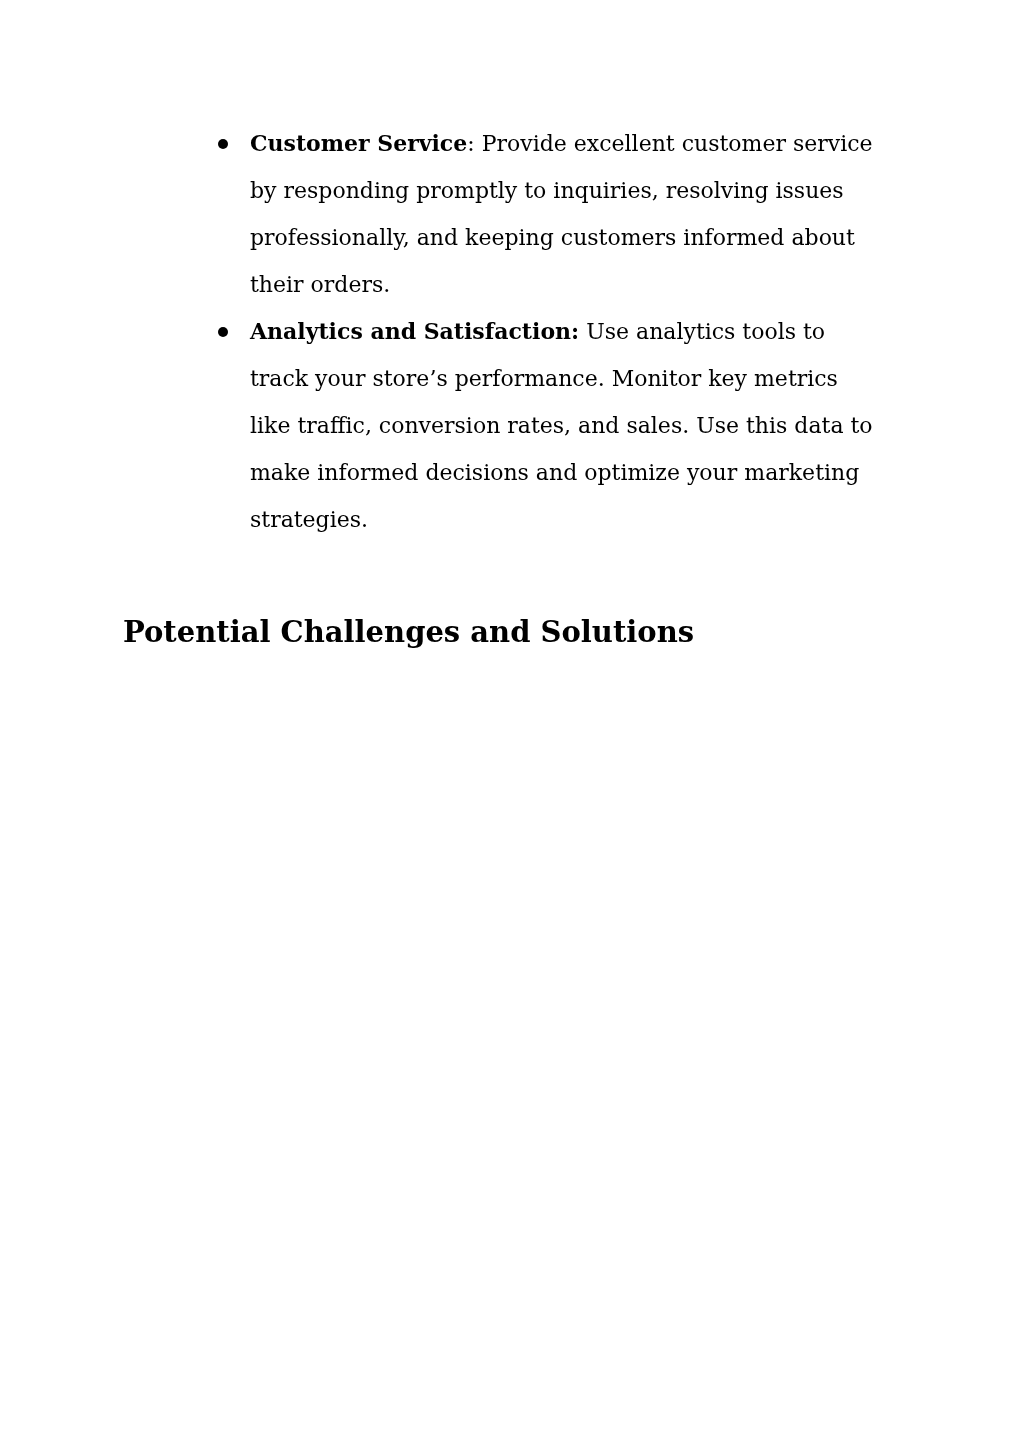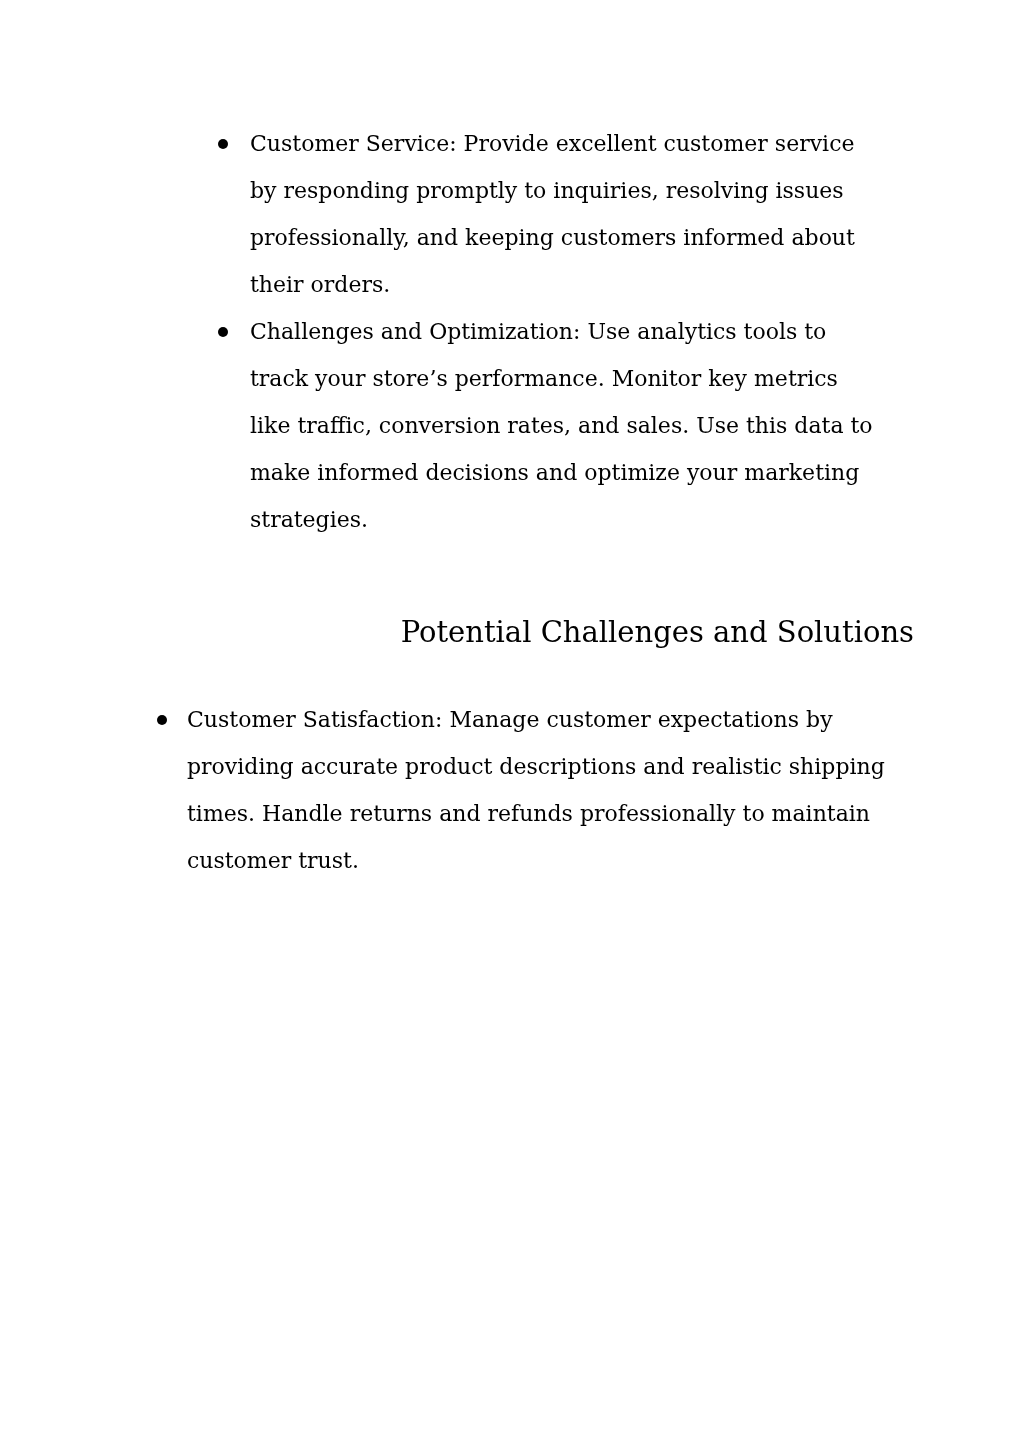--- a/index.html
+++ b/index.html
@@ -25,58 +25,53 @@
     position: relative;
   }
   .list .bullet {
     position: absolute;
     width: 10px;
     height: 10px;
     border-radius: 50%;
     background: #000000;
     top: 19px;
   }
-  .list .term { font-weight: normal; }
+  .list .term { font-weight: bold; }
   
   .list-tips { max-width: 752px; }
   .list-tips li { padding-left: 127px; }
   .list-tips .bullet { left: 95px; }
   
   .list-challenges { max-width: 768px; }
   .list-challenges li { padding-left: 64px; }
   .list-challenges .bullet { left: 34px; }
   .section-heading {
     font-size: 29px;
     line-height: 44px;
-    font-weight: normal;
+    font-weight: bold;
     margin-top: 67px;
     margin-bottom: 42px;
-    text-align: right;
   }
 </style>
 </head>
 <body>
 
 <div class="page">
   <div class="content">
 
     <ul class="list list-tips">
       <li>
         <span class="bullet"></span>
         <span class="term">Customer Service</span><span>: Provide excellent customer service by responding promptly to inquiries, resolving issues professionally, and keeping customers informed about their orders.</span>
       </li>
       <li>
         <span class="bullet"></span>
-        <span class="term">Challenges and Optimization:</span><span> Use analytics tools to track your store’s performance. Monitor key metrics like traffic, conversion rates, and sales. Use this data to make informed decisions and optimize your marketing strategies.</span>
+        <span class="term">Analytics and Satisfaction:</span><span> Use analytics tools to track your store’s performance. Monitor key metrics like traffic, conversion rates, and sales. Use this data to make informed decisions and optimize your marketing strategies.</span>
       </li>
     </ul>
 
     <h2 class="section-heading">Potential Challenges and Solutions</h2>
 
     <ul class="list list-challenges">
-      <li>
-        <span class="bullet"></span>
-        <span class="term">Customer Satisfaction:</span><span> Manage customer expectations by providing accurate product descriptions and realistic shipping times. Handle returns and refunds professionally to maintain customer trust.</span>
-      </li>
     </ul>
 
   </div>
 </div>
 
 </body></html>

